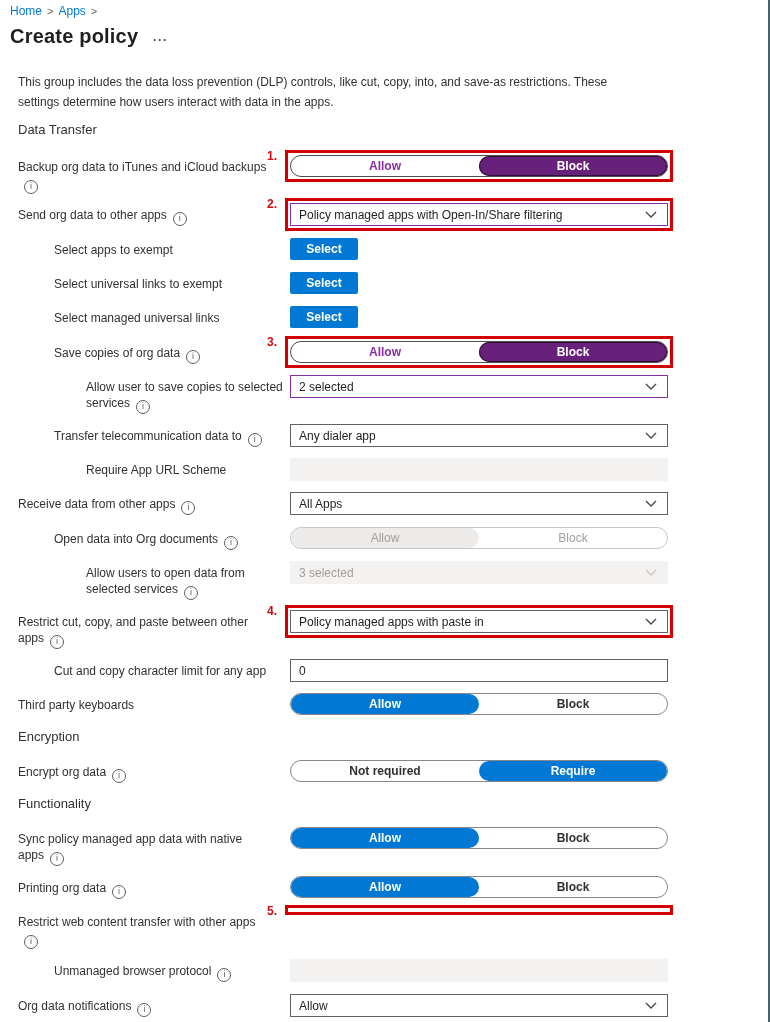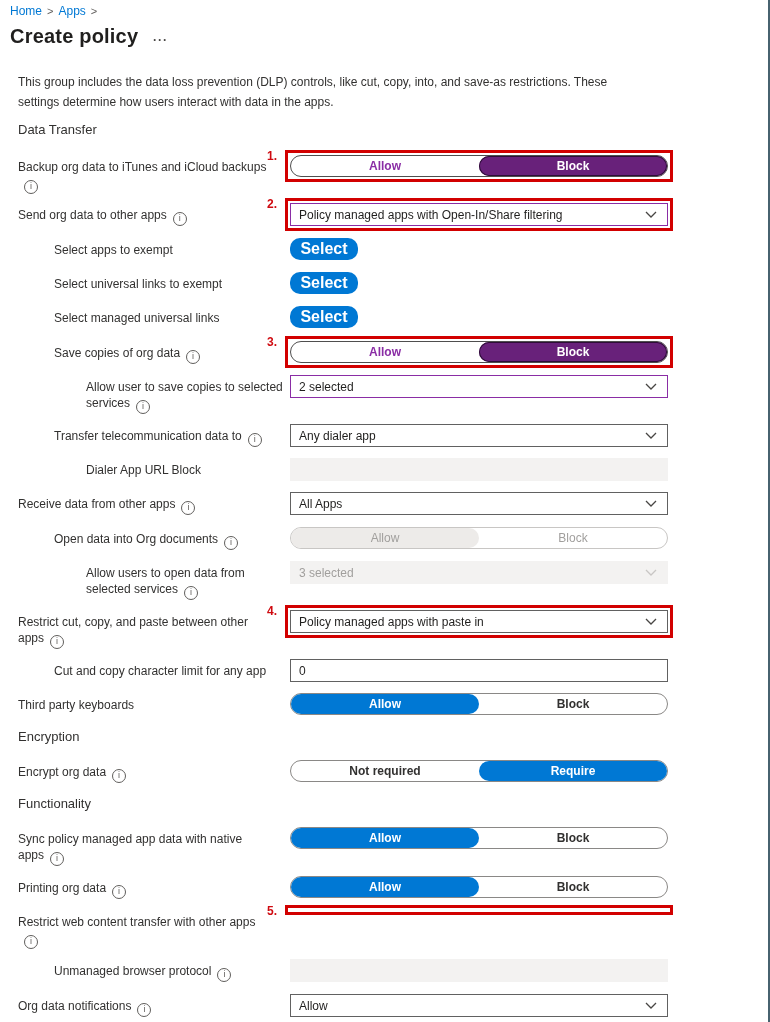--- a/index.html
+++ b/index.html
@@ -51,21 +51,21 @@
   .chev{display:flex;align-items:center;color:#484644;}
   .dd.disabled .chev{color:#c8c6c4;}
 
   
   .tinput{display:flex;align-items:center;height:23px;box-sizing:border-box;border:1px solid #616161;background:#fff;
       padding:0 8px;font-size:12px;color:#201f1e;}
   .tinput.disabled{border:1px solid transparent;background:#f3f2f1;}
 
   
   .selbtn{display:flex;align-items:center;justify-content:center;width:68px;height:22px;background:#0078d4;color:#fff;
-      font-family:"Liberation Sans",sans-serif;font-size:16px;font-weight:700;border:none;border-radius:10px;cursor:pointer;}
+      font-family:"Liberation Sans",sans-serif;font-size:12px;font-weight:700;border:none;border-radius:2px;cursor:pointer;}
 
   
   .redbox{position:relative;border:3px solid #d20000;padding:2px;margin:-5px;}
   .rednum{position:absolute;left:-21px;top:-4px;color:#cf0a10;font-size:12px;font-weight:700;}
 </style>
 </head>
 <body>
 
 <div id="page">
   <div class="right-edge"></div>
@@ -167,21 +167,21 @@
         <span class="chev">
             <svg width="12" height="8" viewBox="0 0 12 8">
               <path d="M1 1l5 5 5-5" fill="none" stroke="currentColor" stroke-width="1.3"></path>
             </svg>
           </span>
       </div>
     </div>
   </div>
 
   <div class="row" style="top:458px">
-    <div class="lbl lv2"><span>Dialer App URL Block</span></div>
+    <div class="lbl lv2"><span>Require App URL Scheme</span></div>
     <div class="ctl">
         <div class="tinput disabled">
           <span></span>
         </div>
       </div>
   </div>
 
   <div class="row" style="top:492px">
     <div class="lbl lv0"><span>Receive data from other apps</span><span class="info">i</span></div>
     <div class="ctl">

